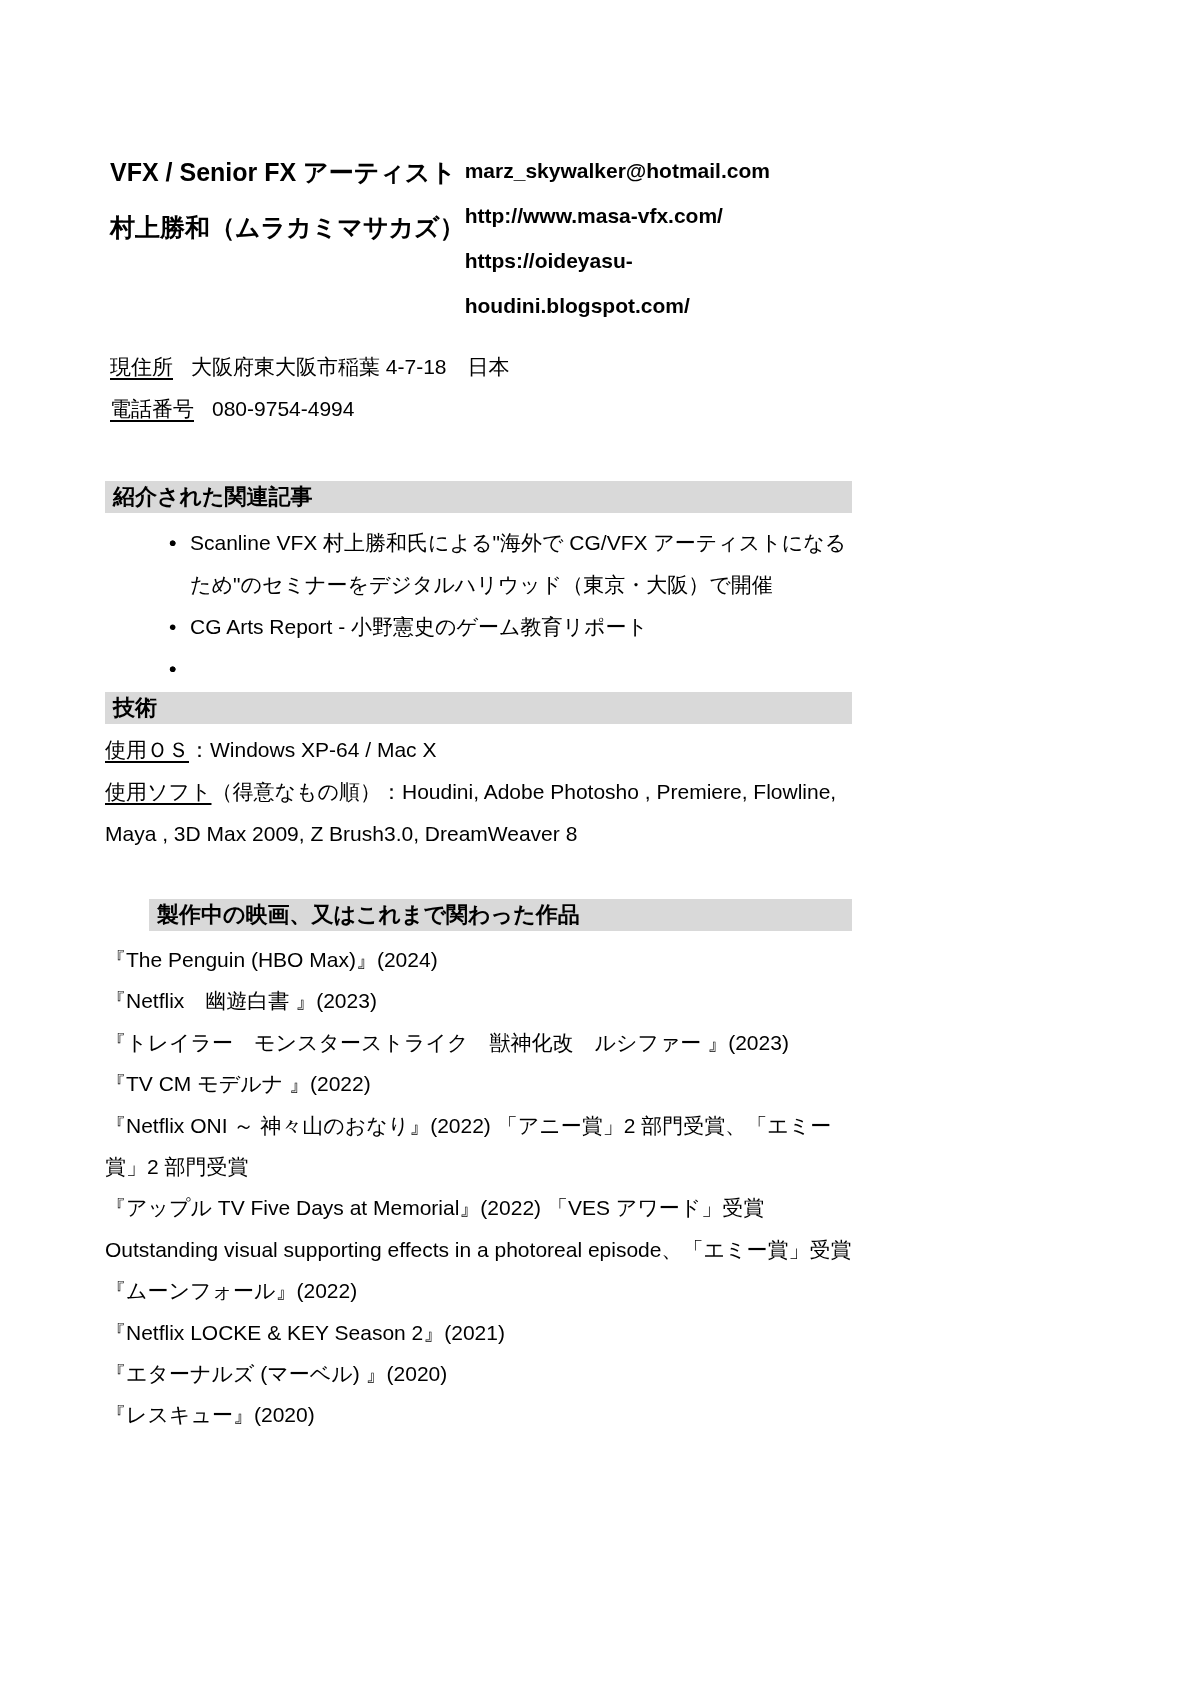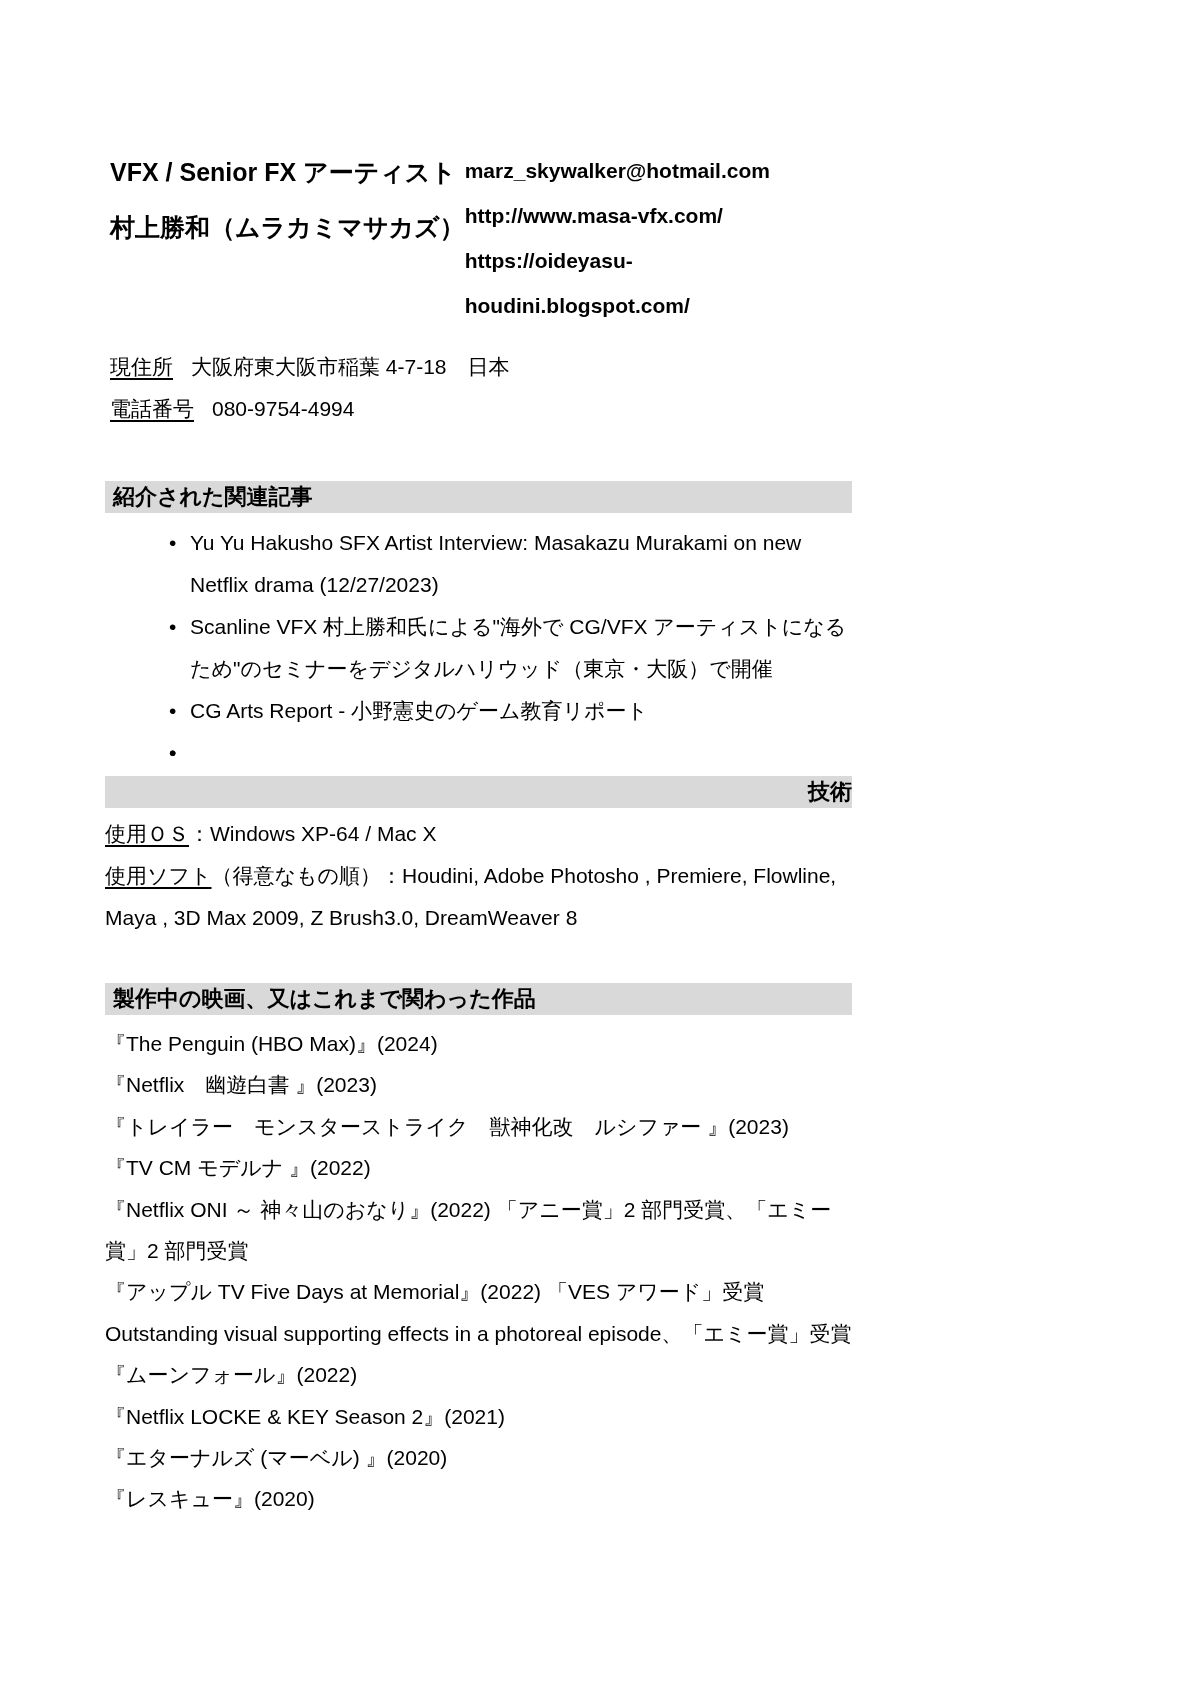--- a/index.html
+++ b/index.html
@@ -24,22 +24,22 @@
   .u { text-decoration:underline; text-underline-offset:4px; }
   .gap { display:inline-block; width:18px; }
 
   
   .section-bar {
     height:32px; line-height:32px;
     font-size:22px; font-weight:bold;
     padding-left:8px;
   }
   .bar-articles { margin-top:51px; }
-  .bar-skills   { margin-top:44px;text-align:right; }
-  .bar-works    { margin-top:44px; }
+  .bar-skills   { margin-top:44px; }
+  .bar-works    { margin-top:44px;margin-left:44px; }
 
   
   .article-list { margin-top:9px; font-size:21px; line-height:42px; }
   .article-item { position:relative; padding-left:85px; }
   .bullet-dot { position:absolute; left:64px; top:0; font-size:21px; }
 
   
   .skills-os   { margin-top:5px; font-size:21px; line-height:42px; }
   .skills-soft { font-size:21px; line-height:42px; }
 
@@ -71,21 +71,20 @@
       <div>
         <span class="u">電話番号</span><span class="gap"></span><span>080-9754-4994</span>
       </div>
     </div>
 
     <div class="section-bar bar-articles" style="background:#d9d9d9">紹介された関連記事</div>
 
     <div class="article-list">
       <div class="article-item">
         <span class="bullet-dot">•</span>
-        <span>Yu Yu Hakusho SFX Artist Interview: Masakazu Murakami on new Netflix drama (12/27/2023)</span>
       </div>
       <div class="article-item">
         <span class="bullet-dot">•</span>
         <span>Scanline VFX 村上勝和氏による"海外で CG/VFX アーティストになるため"のセミナーをデジタルハリウッド（東京・大阪）で開催</span>
       </div>
       <div class="article-item">
         <span class="bullet-dot">•</span>
         <span>CG Arts Report - 小野憲史のゲーム教育リポート</span>
       </div>
       <div class="article-item">

